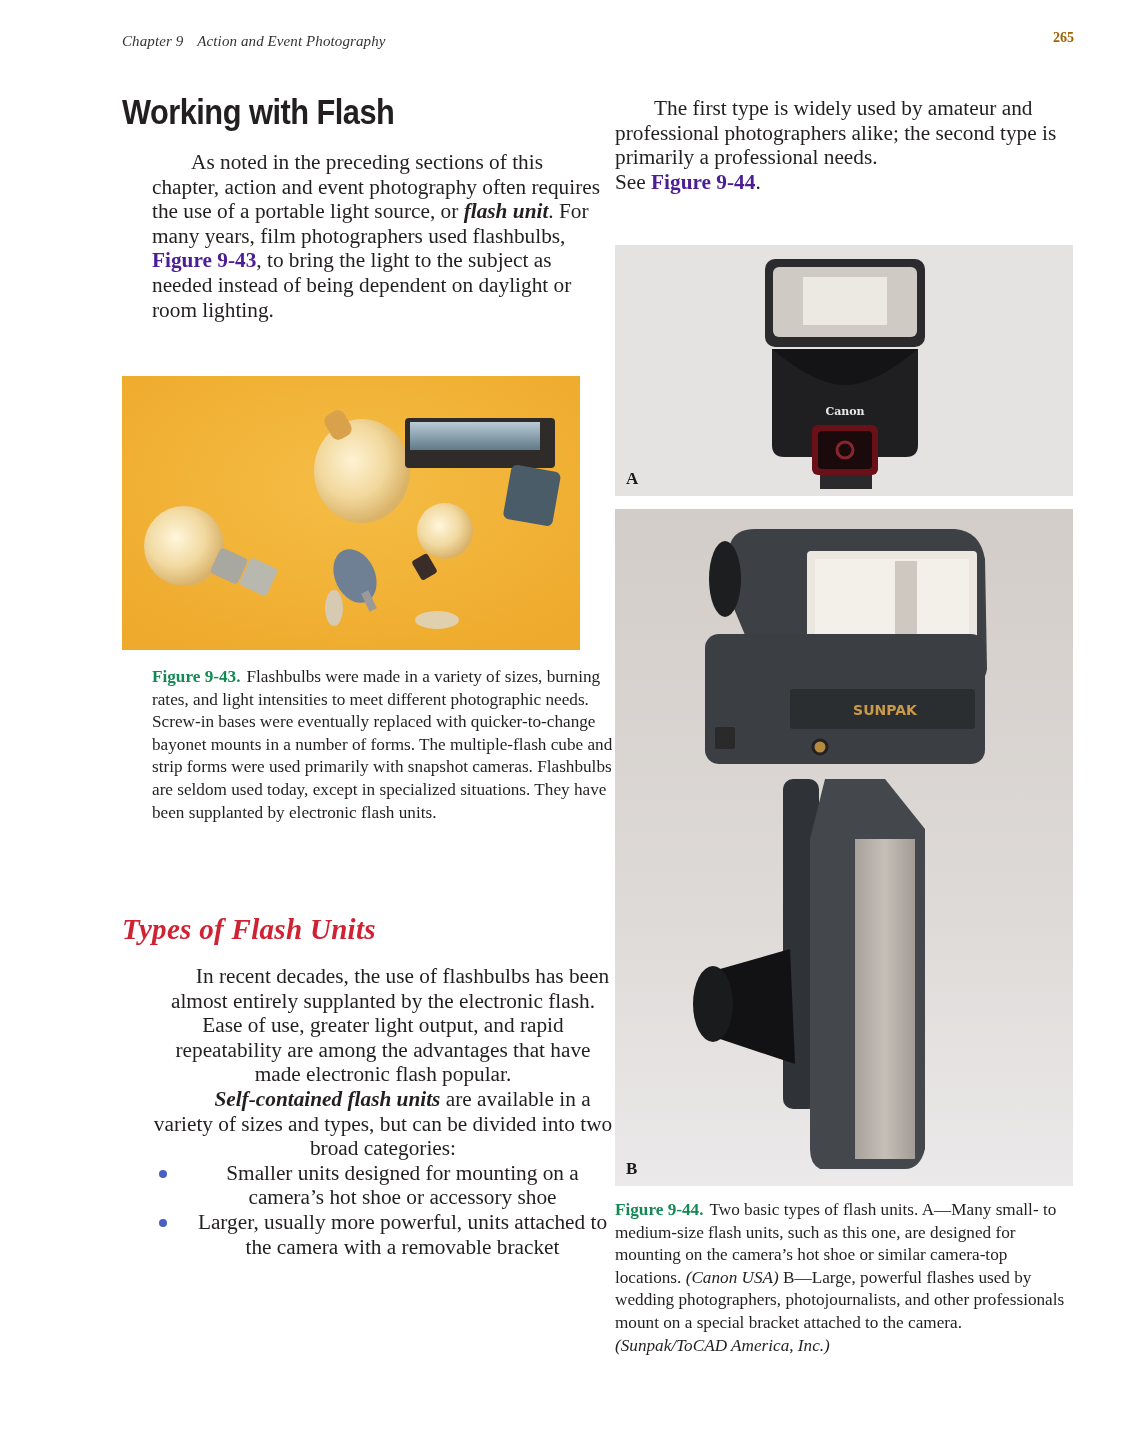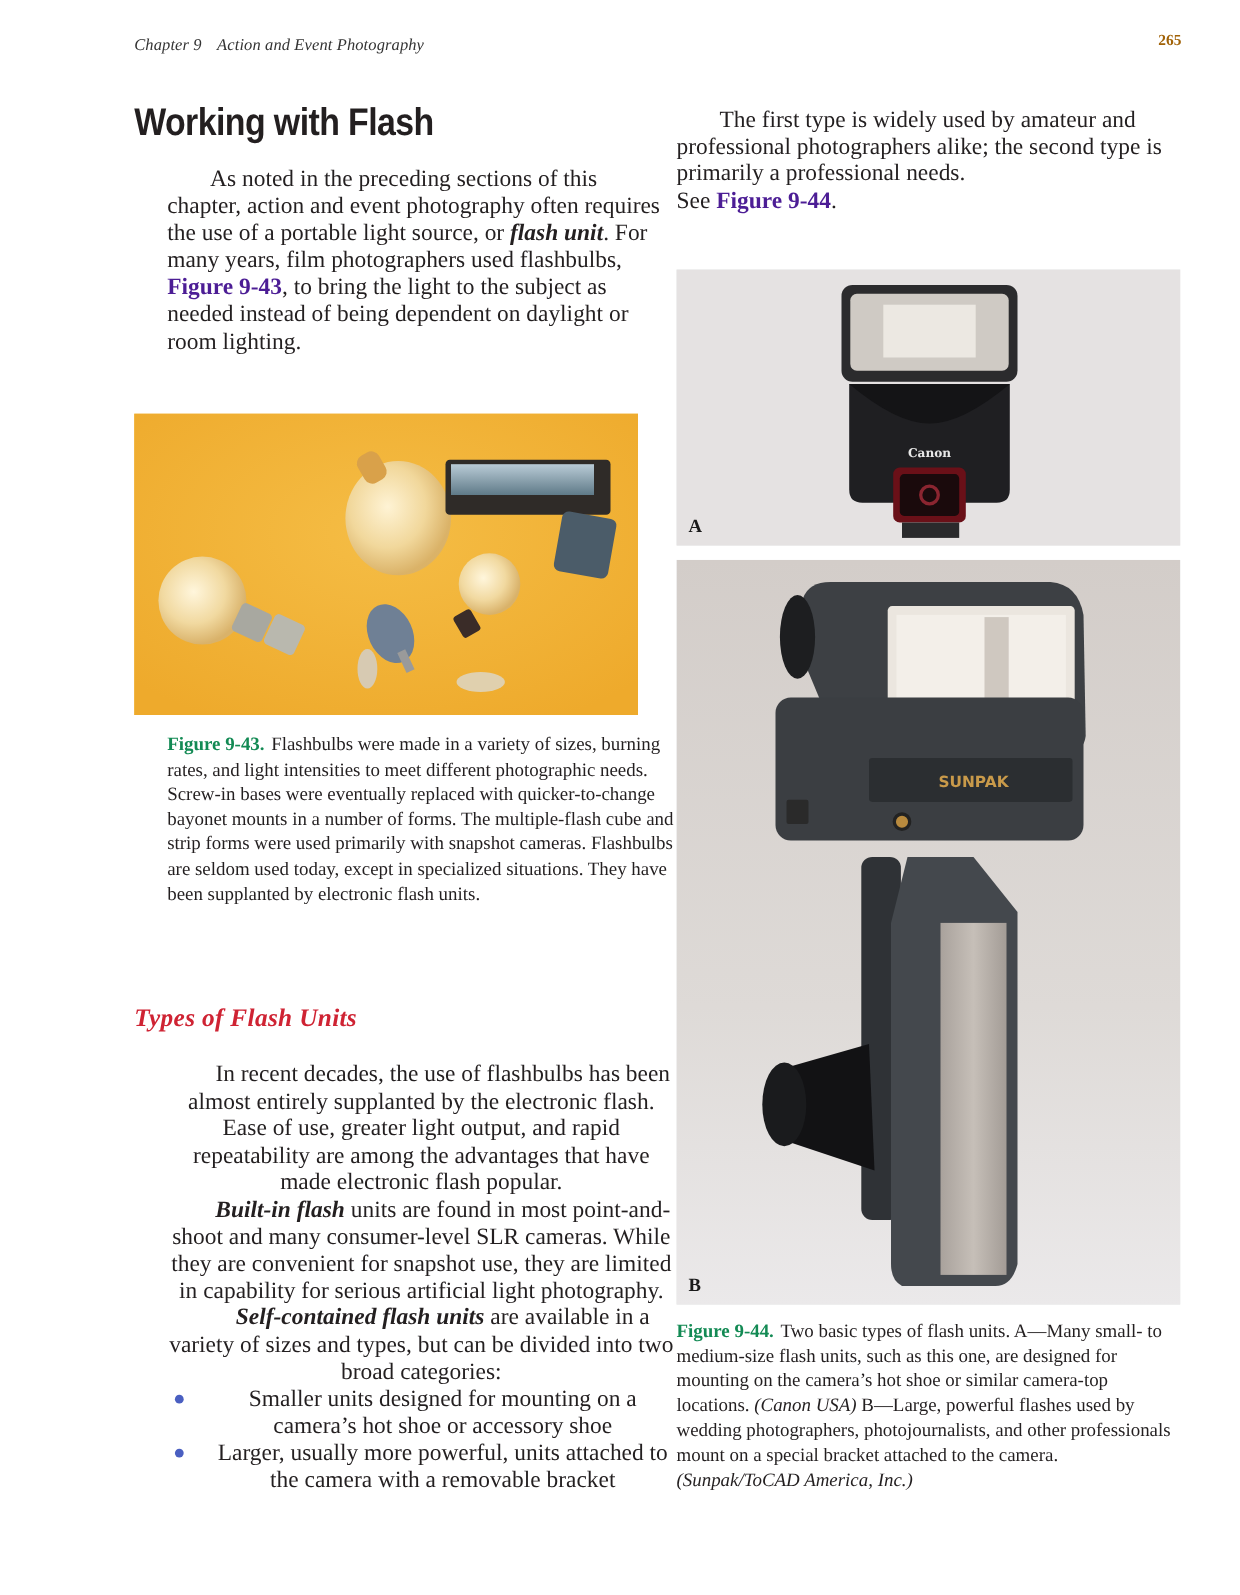--- a/index.html
+++ b/index.html
@@ -19,21 +19,21 @@
   .body-text p { margin: 0; }
   .indent { text-indent: 39px; }
   .fig-ref { color: #4c1d95; font-weight: bold; }
   .bi { font-weight: bold; font-style: italic; }
   .col-left { left: 122px; width: 470px; margin-left: 30px; }
   .col-right { left: 615px; width: 470px; }
   .caption { font-family: "Liberation Serif", serif; font-size: 17.2px; line-height: 22.6px; color: #231f20; }
   .caption .fig-label { color: #138a54; font-weight: bold; margin-right: 6px; }
   .caption i { font-style: italic; }
   .h2 { left: 122px; top: 913px; font-family: "Liberation Serif", serif; font-style: italic;
-        font-weight: bold; font-size: 23px; color: #cf2333; letter-spacing: 0.3px; }
+        font-weight: bold; font-size: 29px; color: #cf2333; letter-spacing: 0.3px; }
   .bullets { list-style: none; margin: 0; padding: 0; }
   .bullets li { position: relative; padding-left: 39px; }
   .bullets li .dot { position: absolute; left: 7px; top: 9px; width: 8px; height: 8px;
                      border-radius: 50%; background: #4a5fc1; }
   .photo { overflow: hidden; }
   .photo-label { font-family: "Liberation Serif", serif; font-weight: bold; font-size: 17px; color: #1a1a1a; }
 </style>
 </head>
 <body>
 
@@ -91,21 +91,20 @@
 </div>
 
 <div class="abs caption col-left" style="top:666px; width:462px;">
   <span class="fig-label">Figure 9-43.</span><span>Flashbulbs were made in a variety of sizes, burning rates, and light intensities to meet different photographic needs. Screw-in bases were eventually replaced with quicker-to-change bayonet mounts in a number of forms. The multiple-flash cube and strip forms were used primarily with snapshot cameras. Flashbulbs are seldom used today, except in specialized situations. They have been supplanted by electronic flash units.</span>
 </div>
 
 <div class="abs h2">Types of Flash Units</div>
 
 <div class="abs body-text col-left" style="top:964px; width:462px;text-align:center;">
   <p class="indent">In recent decades, the use of flashbulbs has been almost entirely supplanted by the electronic flash. Ease of use, greater light output, and rapid repeatability are among the advantages that have made electronic flash popular.</p>
-  <p class="indent"><span class="bi">Built-in flash</span><span> units are found in most point-and-shoot and many consumer-level SLR cameras. While they are convenient for snapshot use, they are limited in capability for serious artificial light photography.</span></p>
   <p class="indent"><span class="bi">Self-contained flash units</span><span> are available in a variety of sizes and types, but can be divided into two broad categories:</span></p>
   <ul class="bullets">
     <li><span class="dot"></span><span>Smaller units designed for mounting on a camera’s hot shoe or accessory shoe</span></li>
     <li><span class="dot"></span><span>Larger, usually more powerful, units attached to the camera with a removable bracket</span></li>
   </ul>
 </div>
 
 <div class="abs body-text col-right" style="top:96px; width:462px;">
   <p class="indent">The first type is widely used by amateur and professional photographers alike; the second type is primarily a professional needs.</p>
   <p><span>See </span><span class="fig-ref">Figure 9-44</span><span>.</span></p>

